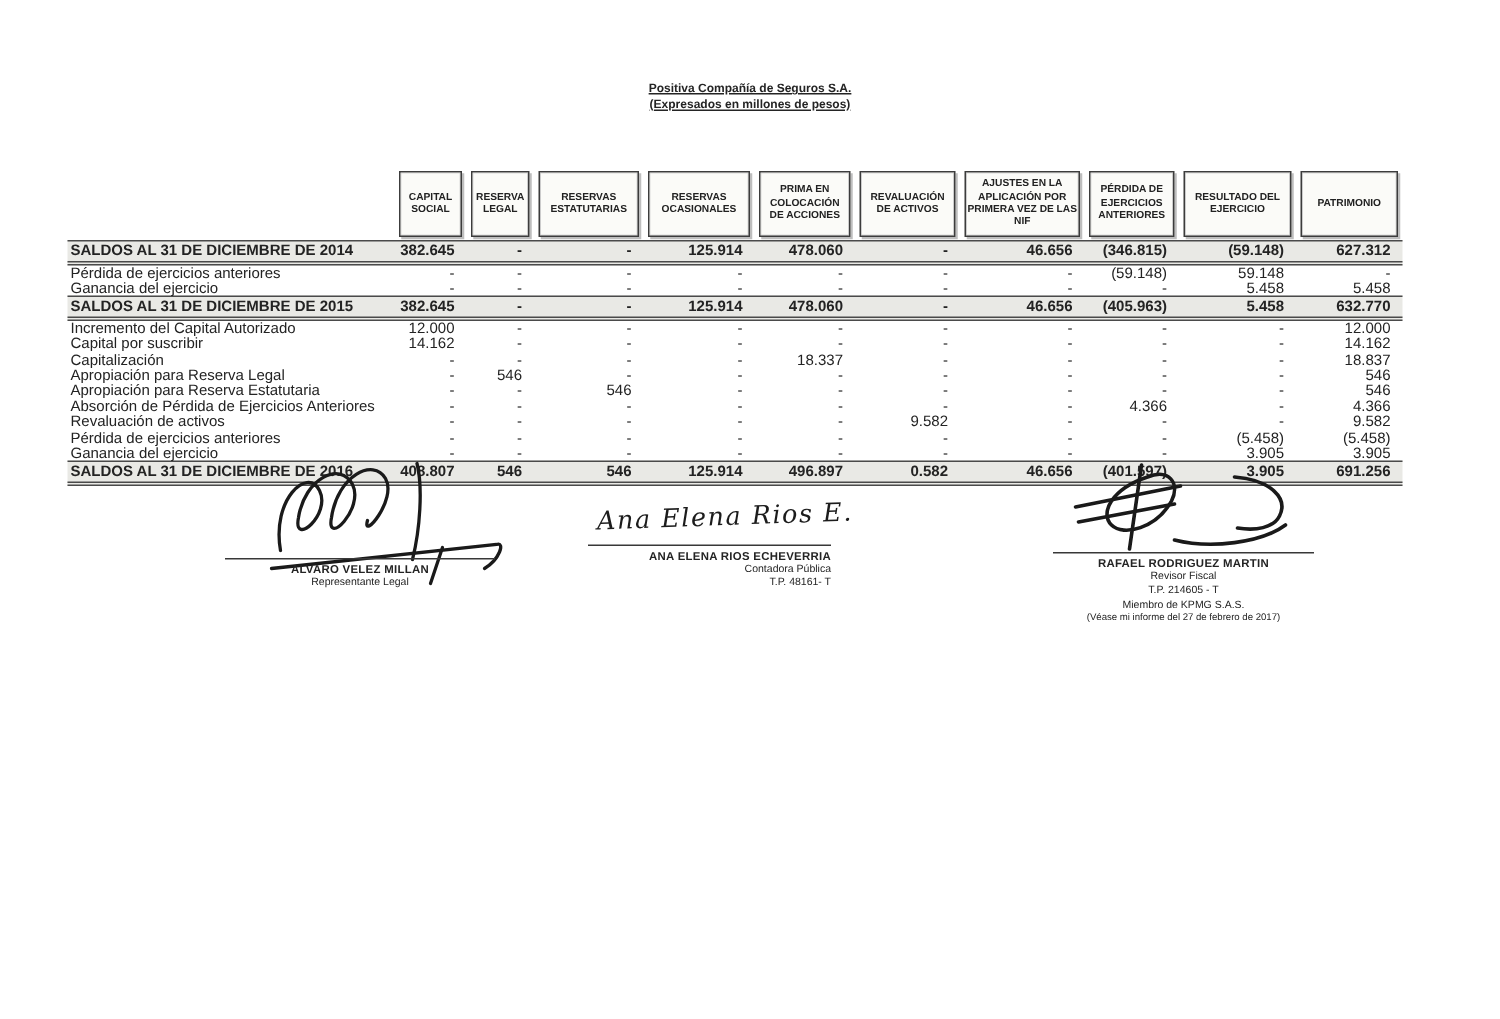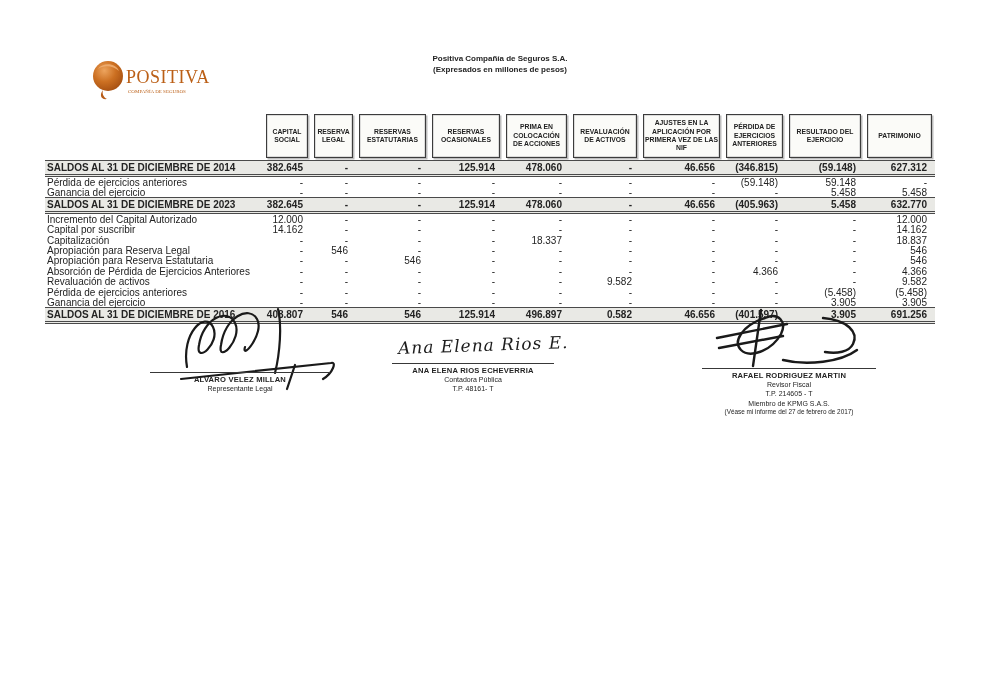--- a/index.html
+++ b/index.html
@@ -1,21 +1,21 @@
 <!DOCTYPE html>
 <html><head>
 <meta charset="utf-8">
 <style>
   html,body{margin:0;padding:0;background:#ffffff;}
   body{width:1000px;height:679px;font-family:"Liberation Sans",sans-serif;color:#1e1e1e;}
   .page{position:relative;width:1000px;height:679px;background:#fff;overflow:hidden;}
 
   
   .doc-head{position:absolute;top:54px;left:280px;width:440px;text-align:center;
-    font-size:8px;font-weight:bold;line-height:10.5px;color:#242424;}
+    font-size:8px;font-weight:bold;line-height:10.5px;color:#242424;text-decoration:underline;}
 
   
   .logo{position:absolute;top:56px;left:88px;}
 
   
   :root{--cols:218px 48px 45px 73px 74px 67px 70px 83px 63px 78px 71px;}
   .tbl{position:absolute;left:45px;top:113px;width:890px;}
   .thead{display:grid;grid-template-columns:var(--cols);align-items:stretch;}
   .hspacer{border:none;}
   .hcell{margin:1px 3px 2px 3px;border:1.3px solid #3c3c3c;
@@ -36,38 +36,20 @@
   .sig .small{font-size:6.4px;line-height:8.5px;}
   .script{position:absolute;font-family:"DejaVu Serif",serif;font-style:italic;
     font-size:17px;color:#1c1c1c;transform:rotate(-2deg);letter-spacing:1px;white-space:nowrap;}
   .sigsvg{position:absolute;}
 </style>
 </head>
 <body>
 
 <div class="page">
 
-  <div class="logo">
-    <svg width="124" height="48" viewBox="0 0 124 48">
-      <defs>
-        <radialGradient id="sph" cx="38%" cy="32%" r="75%">
-          <stop offset="0%" stop-color="#eda45e"></stop>
-          <stop offset="50%" stop-color="#cc7022"></stop>
-          <stop offset="100%" stop-color="#a34d10"></stop>
-        </radialGradient>
-      </defs>
-      <g>
-        <circle cx="20" cy="20" r="15" fill="url(#sph)"></circle>
-        <path d="M10,13 C15,6 28,7 31,15 C25,9 15,9 10,13 Z" fill="#f0b075" opacity="0.85"></path>
-        <path d="M15,34 C11,39 13,44 19,43 C15,41 14,37 15,34 Z" fill="#b85c18"></path>
-      </g>
-      <text x="38" y="27" font-family="Liberation Serif, serif" font-size="18" letter-spacing="0.5" fill="#bb5f16">POSITIVA</text>
-      <text x="40" y="37" font-family="Liberation Serif, serif" font-size="5" fill="#bb5f16">COMPAÑÍA DE SEGUROS</text>
-    </svg>
-  </div>
 
   <div class="doc-head">
     <div>Positiva Compañía de Seguros S.A.</div>
     <div>(Expresados en millones de pesos)</div>
   </div>
 
   <div class="tbl">
     <div class="thead" id="thead">
         <div class="hspacer"></div>
         <div class="hcell">CAPITAL SOCIAL</div>
@@ -115,21 +97,21 @@
           <div class="val">-</div>
           <div class="val">-</div>
           <div class="val">-</div>
           <div class="val">-</div>
           <div class="val">-</div>
           <div class="val">-</div>
           <div class="val">5.458</div>
           <div class="val">5.458</div>
         </div>
         <div class="trow total">
-          <div class="lbl">SALDOS AL 31 DE DICIEMBRE DE 2023</div>
+          <div class="lbl">SALDOS AL 31 DE DICIEMBRE DE 2015</div>
           <div class="val">382.645</div>
           <div class="val">-</div>
           <div class="val">-</div>
           <div class="val">125.914</div>
           <div class="val">478.060</div>
           <div class="val">-</div>
           <div class="val">46.656</div>
           <div class="val">(405.963)</div>
           <div class="val">5.458</div>
           <div class="val">632.770</div>
@@ -275,21 +257,21 @@
       <path d="M150,62 L142,86"></path>
     </g>
   </svg>
   <div class="sig" style="left:150px;top:372px;width:180px;">
     <div class="line"></div>
     <div class="name">ALVARO VELEZ MILLAN</div>
     <div class="role">Representante Legal</div>
   </div>
 
   <div class="script" style="left:398px;top:335px;">Ana Elena Rios E.</div>
-  <div class="sig" style="left:392px;top:363px;width:162px;">
+  <div class="sig" style="left:392px;top:363px;width:162px;text-align:right;">
     <div class="line"></div>
     <div class="name">ANA ELENA RIOS ECHEVERRIA</div>
     <div class="role">Contadora Pública</div>
     <div class="role">T.P. 48161- T</div>
   </div>
 
   <svg class="sigsvg" style="left:695px;top:308px;" width="190" height="62" viewBox="0 0 190 62">
     <g fill="none" stroke="#1a1a1a" stroke-width="2.4" stroke-linecap="round">
       <path d="M70,10 C46,18 38,34 46,42 C54,50 76,44 86,26 C92,14 84,4 70,10"></path>
       <path d="M22,30 L92,16"></path>

